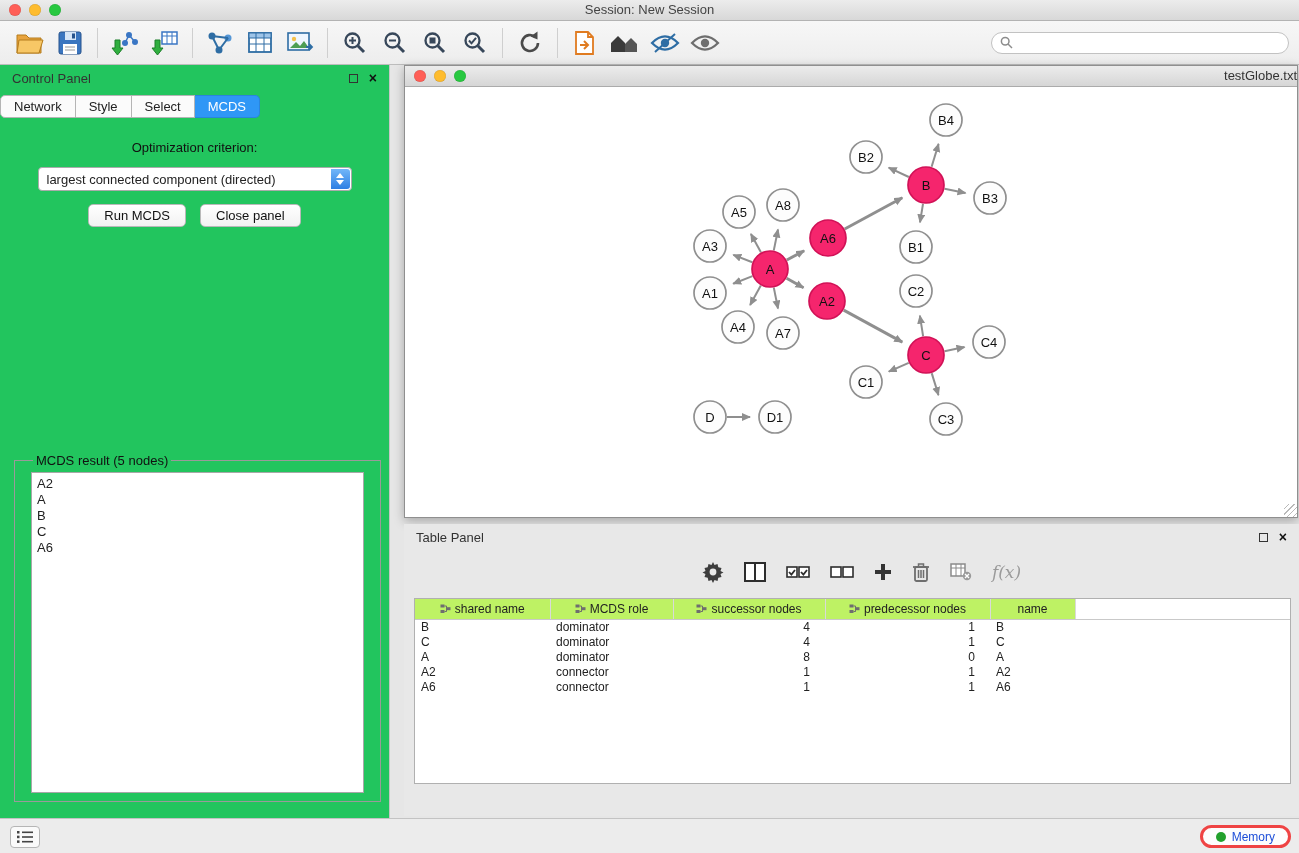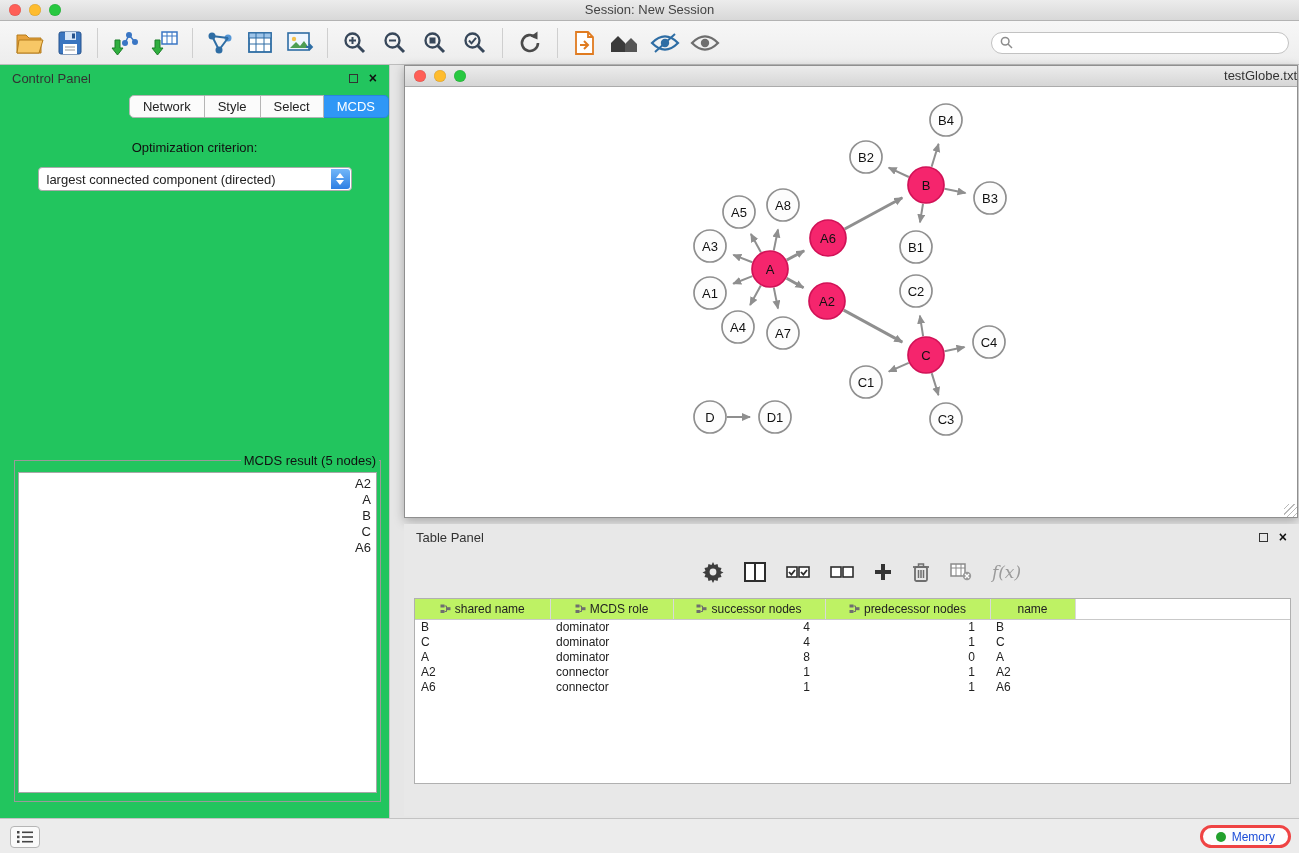--- a/index.html
+++ b/index.html
@@ -42,21 +42,21 @@
 
   
   .control-panel {
     position:absolute; left:0; top:65px; width:390px; height:753px;
     background:#22c55e; border-right:1px solid #c6c6c6;
   }
   .panel-header { height:27px; display:flex; align-items:center; padding:0 12px; font-size:13px; color:#333; }
   .win-btns { margin-left:auto; display:flex; gap:11px; align-items:center; }
   .win-sq { width:9px; height:9px; border:1.5px solid #333; display:inline-block; }
   .win-x { font-weight:bold; font-size:14px; color:#111; line-height:9px; }
-  .cp-tabs { display:flex; justify-content:flex-end; margin-top:3px; }
+  .cp-tabs { display:flex; justify-content:flex-start; margin-top:3px; }
   .cp-tab {
     font-size:13px; padding:3px 13px; background:#fbfbfb;
     border:1px solid #b5b5b5; border-left:none; color:#222; cursor:default;
   }
   .cp-tab:first-child { border-left:1px solid #b5b5b5; border-radius:5px 0 0 5px; }
   .cp-tab:last-child  { border-radius:0 5px 5px 0; }
   .cp-tab.active { background:#2f97f6; border-color:#2a85dd; color:#fff; }
   .opt-label { text-align:center; margin-top:22px; font-size:13px; color:#111; }
   .dropdown {
     margin:12px auto 0; width:314px; height:24px; background:#fff;
@@ -70,21 +70,21 @@
   }
   .tri-up   { width:0; height:0; border-left:4px solid transparent; border-right:4px solid transparent; border-bottom:5px solid #fff; }
   .tri-down { width:0; height:0; border-left:4px solid transparent; border-right:4px solid transparent; border-top:5px solid #fff; }
   .cp-buttons { display:flex; justify-content:center; gap:14px; margin-top:13px; }
   .btn {
     background:linear-gradient(#ffffff,#f2f2f2); border:1px solid #b9b9b9; border-radius:5px;
     font-size:13px; padding:3px 15px; color:#111; font-family:"Liberation Sans",sans-serif;
   }
   .result-fieldset {
     position:absolute; left:14px; right:8px; top:388px; bottom:16px;
-    border:1px solid #9a9a9a; padding:4px 3px 8px;text-align:right;
+    border:1px solid #9a9a9a; padding:4px 16px 8px;
   }
   .result-fieldset legend { font-size:13px; padding:0 3px; margin-left:2px; color:#111; }
   .result-list {
     background:#fff; border:1px solid #a8a8a8; width:100%; height:100%;
     font-size:13px; padding:3px 5px; overflow:auto;
   }
   .result-item { line-height:16px; }
 
   
   .network-window {
@@ -307,20 +307,24 @@
     <div class="cp-tab">Select</div>
     <div class="cp-tab active">MCDS</div>
   </div>
   <div class="opt-label">Optimization criterion:</div>
   <div class="dropdown">
     <span>largest connected component (directed)</span>
     <span class="stepper">
         <span class="tri-up"></span>
         <span class="tri-down"></span>
       </span>
+  </div>
+  <div class="cp-buttons">
+    <button class="btn">Run MCDS</button>
+    <button class="btn">Close panel</button>
   </div>
   <fieldset class="result-fieldset">
     <legend>MCDS result (5 nodes)</legend>
     <div class="result-list" id="result-list">
         <div class="result-item">A2</div>
         <div class="result-item">A</div>
         <div class="result-item">B</div>
         <div class="result-item">C</div>
         <div class="result-item">A6</div>
       </div>

